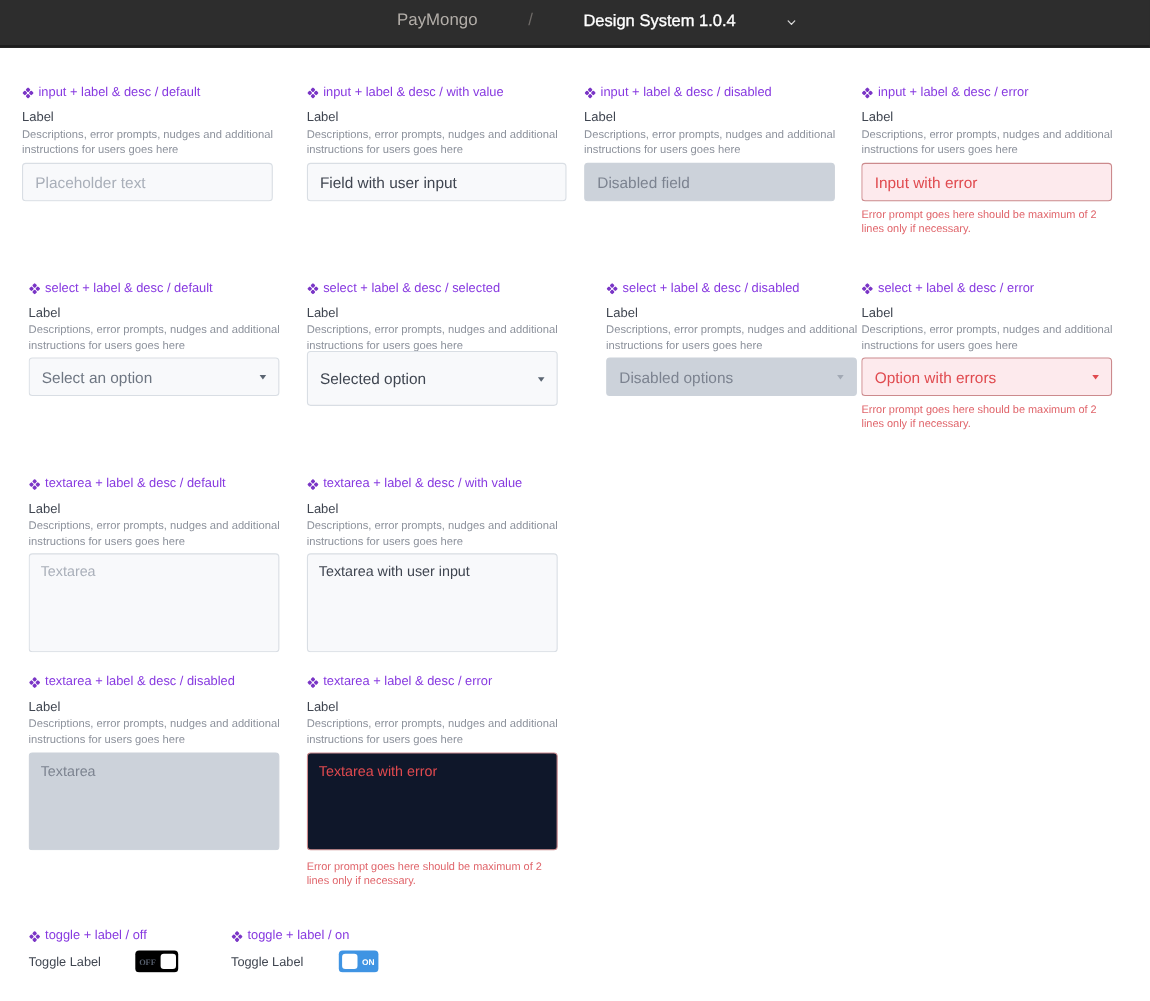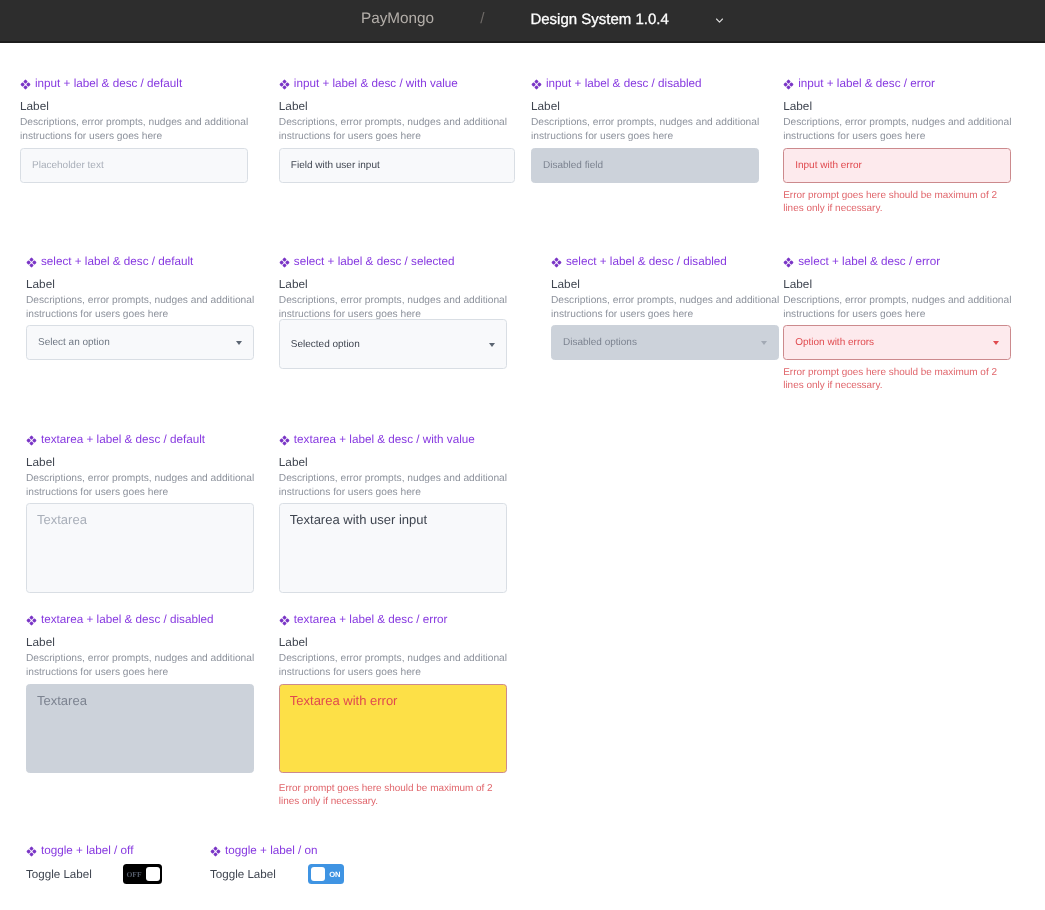--- a/index.html
+++ b/index.html
@@ -36,42 +36,42 @@
   }
   .comp-title .ico{position:absolute;left:0;top:1px;display:block;}
 
   .lbl{color:#3f4550;font-size:11.8px;line-height:13px;}
   .desc{color:#8d929c;font-size:10.2px;line-height:14px;}
 
   .field{
     box-sizing:border-box;height:34px;border-radius:3.5px;
     border:1px solid #d9dee4;background:#f8f9fb;
     display:flex;align-items:center;padding:0 11px;
-    font-size:10px;color:#3f4550;
+    font-size:14px;color:#3f4550;
   }
   .field.ph{color:#a9afb9;}
   .field.sel.ph{color:#6e7682;}
   .field.disabled{background:#ccd2da;border-color:#ccd2da;color:#7c8390;}
   .field.error{background:#fdeaed;border:1px solid #cc8a8d;color:#e04a4f;}
 
   .sel{justify-content:space-between;padding-right:11px;}
   .caret{width:0;height:0;border-left:3.9px solid transparent;border-right:3.9px solid transparent;border-top:4.7px solid #5b6572;position:relative;top:0.6px;margin-right:0.1px;}
   .caret.dis{border-top-color:#a2a9b4;}
   .caret.err{border-top-color:#e04a4f;}
 
   .err-msg{color:#e0656b;font-size:9.95px;line-height:12.8px;}
 
   .ta{
     box-sizing:border-box;border-radius:3.5px;
     border:1px solid #d9dee4;background:#f8f9fb;
     padding:9px 10px;font-size:13px;color:#3f4550;line-height:14px;
   }
   .ta.ph{color:#a9afb9;}
   .ta.disabled{background:#ccd2da;border-color:#ccd2da;color:#7c8390;}
-  .ta.error{background:#fde047;border:1px solid #cc8a8d;color:#e04a4f;}
+  .ta.error{background:#0f172a;border:1px solid #cc8a8d;color:#e04a4f;}
 
   .tgl-label{color:#3f4550;font-size:11.6px;position:absolute;}
   .tgl{
     box-sizing:border-box;position:absolute;width:39px;height:20px;border-radius:3.5px;
   }
   .tgl.off{background:#000000;width:39px;font-family:Liberation Serif, serif;}
   .tgl.on{background:#3f94e3;width:36px;}
   .tgl .knob{position:absolute;width:14px;height:13.5px;border-radius:3px;background:#fff;top:3.2px;}
   .tgl.off .knob{right:2.5px;}
   .tgl.on .knob{left:2.5px;}

